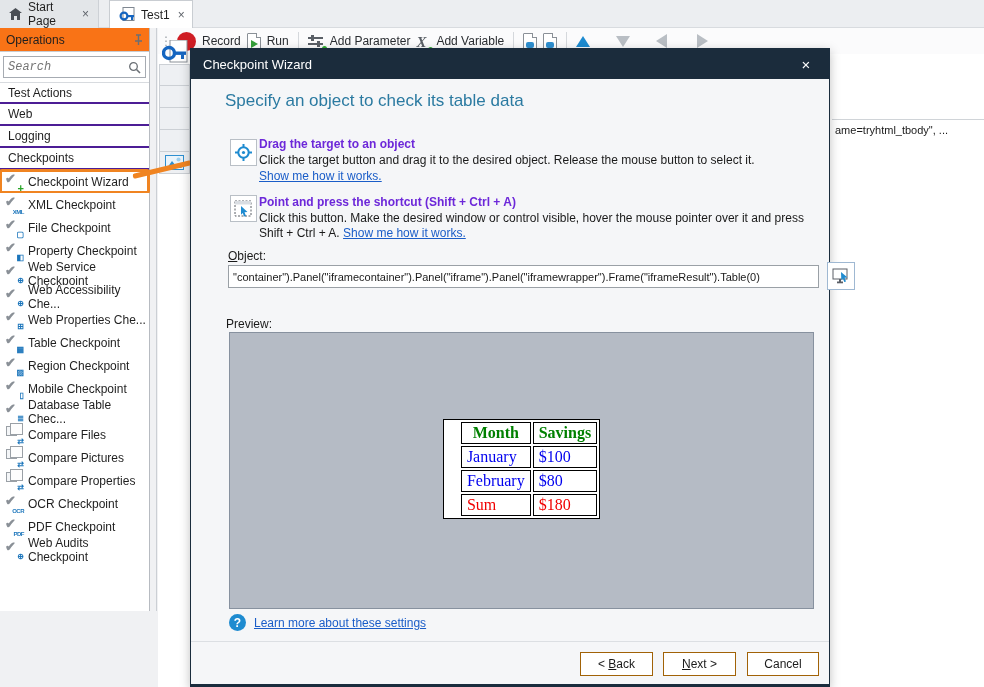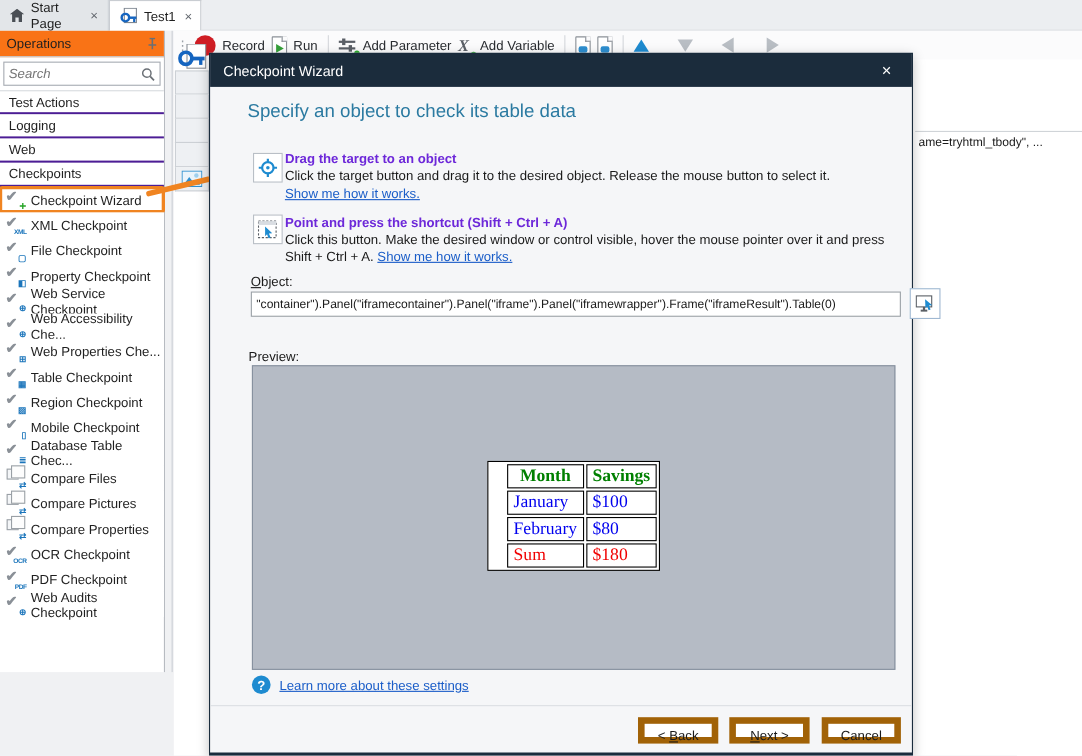--- a/index.html
+++ b/index.html
@@ -4,30 +4,30 @@
 <style>
   * { margin:0; padding:0; box-sizing:border-box; }
   html,body { width:984px; height:687px; }
   body { font-family:"Liberation Sans", sans-serif; background:#f0f1f3; overflow:hidden; }
   #app { position:relative; width:984px; height:687px; background:#f0f1f3; }
 
   
   .tabbar { position:absolute; left:0; top:0; width:984px; height:28px; background:#eceef1; border-bottom:1px solid #d8dbdf; }
   .tab { position:absolute; top:0; height:28px; display:flex; align-items:center; gap:6px; padding:0 9px; font-size:12px; color:#1f1f1f; cursor:default; }
   .tab.inactive { left:0; width:99px; background:#e3e6e9; border-right:1px solid #cdd1d6; }
-  .tab.active { left:99px; width:84px; background:#ffffff; border:1px solid #c9cdd2; border-bottom:none; }
+  .tab.active { left:109px; width:84px; background:#ffffff; border:1px solid #c9cdd2; border-bottom:none; }
   .tab .x { color:#5f646b; font-size:12px; margin-left:2px; }
 
   
   .sidebar { position:absolute; left:0; top:28px; width:150px; height:583px; background:#ffffff; border-right:1px solid #b7bbc1; }
   .panel-line2 { position:absolute; left:156px; top:28px; width:1px; height:583px; background:#cbcfd4; }
   .side-header { height:24px; background:#f97316; display:flex; align-items:center; padding:0 6px; font-size:12px; color:#1f1f1f; border-bottom:1px solid #c8ccd1; }
   .side-header .hdr-label { flex:1; }
   .searchbox { margin:4px 3px; height:22px; border:1px solid #a6abb2; background:#fff; display:flex; align-items:center; padding:0 4px; }
-  .searchbox input { flex:1; border:none; outline:none; font-style:italic; font-size:12px; color:#3c4045; font-family:Liberation Sans, sans-serif; background:transparent; width:100px; }
+  .searchbox input { flex:1; border:none; outline:none; font-style:italic; font-size:12px; color:#3c4045; font-family:Liberation Mono, monospace; background:transparent; width:100px; }
   .oplist { position:absolute; left:0; top:54px; width:149px; }
   .cat-row { height:22px; display:flex; align-items:center; padding-left:8px; font-size:12px; color:#1f1f1f; border-bottom:2px solid #4c1d95; background:#fff; }
   .cat-row:first-child { border-top:1px solid #d8dbdf; }
   .item-row { height:23px; display:flex; align-items:center; padding-left:5px; font-size:12px; color:#1f1f1f; background:#fff; position:relative; }
   .item-row.highlight { outline:3px solid #f08421; outline-offset:-2px; border-radius:2px; }
   .ico { position:relative; width:18px; height:17px; margin-right:5px; flex:0 0 18px; }
   .ico .main { position:absolute; left:0; top:-2px; font-size:13px; color:#8a9097; font-weight:bold; }
   .ico .badge { position:absolute; right:-1px; bottom:-3px; font-size:8px; color:#1b75bb; font-weight:bold; line-height:1; }
   .ico .badge.txt { font-size:6px; letter-spacing:-0.5px; bottom:-2px; }
   .ico .badge.grn { color:#27a527; font-size:11px; bottom:-4px; }
@@ -85,21 +85,21 @@
   .preview-label { position:absolute; left:35px; top:268px; font-size:12px; color:#1a1a1a; }
   .preview-box { position:absolute; left:38px; top:283px; width:585px; height:277px; background:#b5bbc5; border:1px solid #87919f; overflow:hidden; }
   .ptable { margin:86px auto 0; border-collapse:separate; border-spacing:2px; background:#ffffff; border:1px solid #000; font-family:"Liberation Serif", serif; font-size:16px;padding-left:15px; }
   .ptable th, .ptable td { border:1px solid #000; background:#fff; padding:1px 5px; text-align:left; font-weight:normal; }
   .ptable th { color:#008000; font-weight:bold; text-align:center; }
   .row-blue td { color:#0000ee; }
   .row-red td { color:#f00000; }
   .help-row { position:absolute; left:38px; top:565px; display:flex; align-items:center; gap:8px; }
   .help-ico { width:17px; height:17px; border-radius:50%; background:#1e8bd0; color:#fff; font-size:12px; font-weight:bold; display:flex; align-items:center; justify-content:center; }
   .dlg-footer-sep { position:absolute; left:0; top:592px; width:638px; height:1px; background:#dcdfe3; }
-  .dlg-btn { position:absolute; top:603px; height:24px; width:73px; background:#ffffff; border:6px solid #a16207; font-size:12px; color:#1a1a1a; text-align:center; line-height:22px; cursor:default; }
+  .dlg-btn { position:absolute; top:603px; height:24px; width:73px; background:#ffffff; border:1px solid #a16207; font-size:12px; color:#1a1a1a; text-align:center; line-height:22px; cursor:default; }
   .mn { text-decoration:underline; }
 
   svg { display:block; }
 </style>
 </head>
 <body>
 
 <div id="app">
 
   <div class="tabbar">
@@ -205,22 +205,22 @@
       <input placeholder="Search" style="">
       <span>
         <svg width="13" height="13" viewBox="0 0 13 13">
             <circle cx="5.5" cy="5.5" r="3.8" fill="none" stroke="#6a6f75" stroke-width="1.3"></circle>
             <line x1="8.5" y1="8.5" x2="12" y2="12" stroke="#6a6f75" stroke-width="1.6"></line>
           </svg>
       </span>
     </div>
     <div class="oplist">
       <div class="cat-row">Test Actions</div>
+      <div class="cat-row">Web</div>
       <div class="cat-row">Logging</div>
-      <div class="cat-row">Web</div>
       <div class="cat-row">Checkpoints</div>
 
       <div class="item-row highlight">
         <span class="ico">
             <span class="main">✔</span>
             <span class="badge grn">+</span>
           </span>
         <span>Checkpoint Wizard</span>
       </div>
       <div class="item-row">

